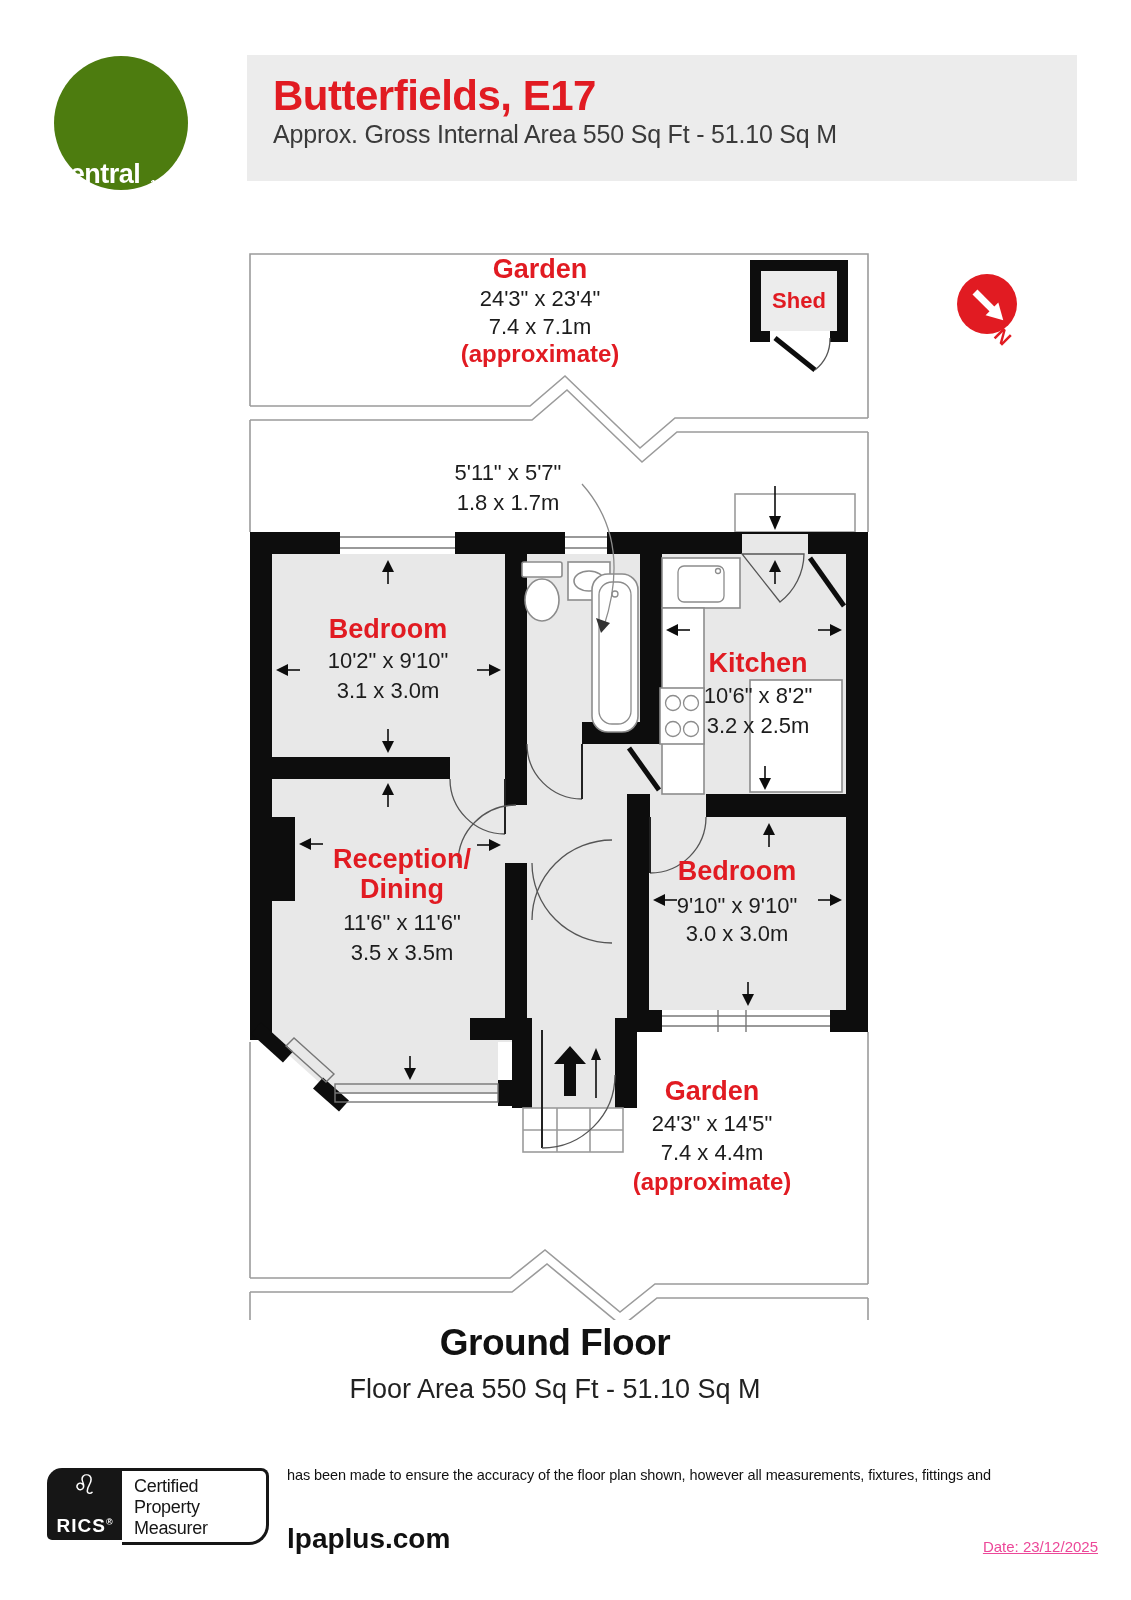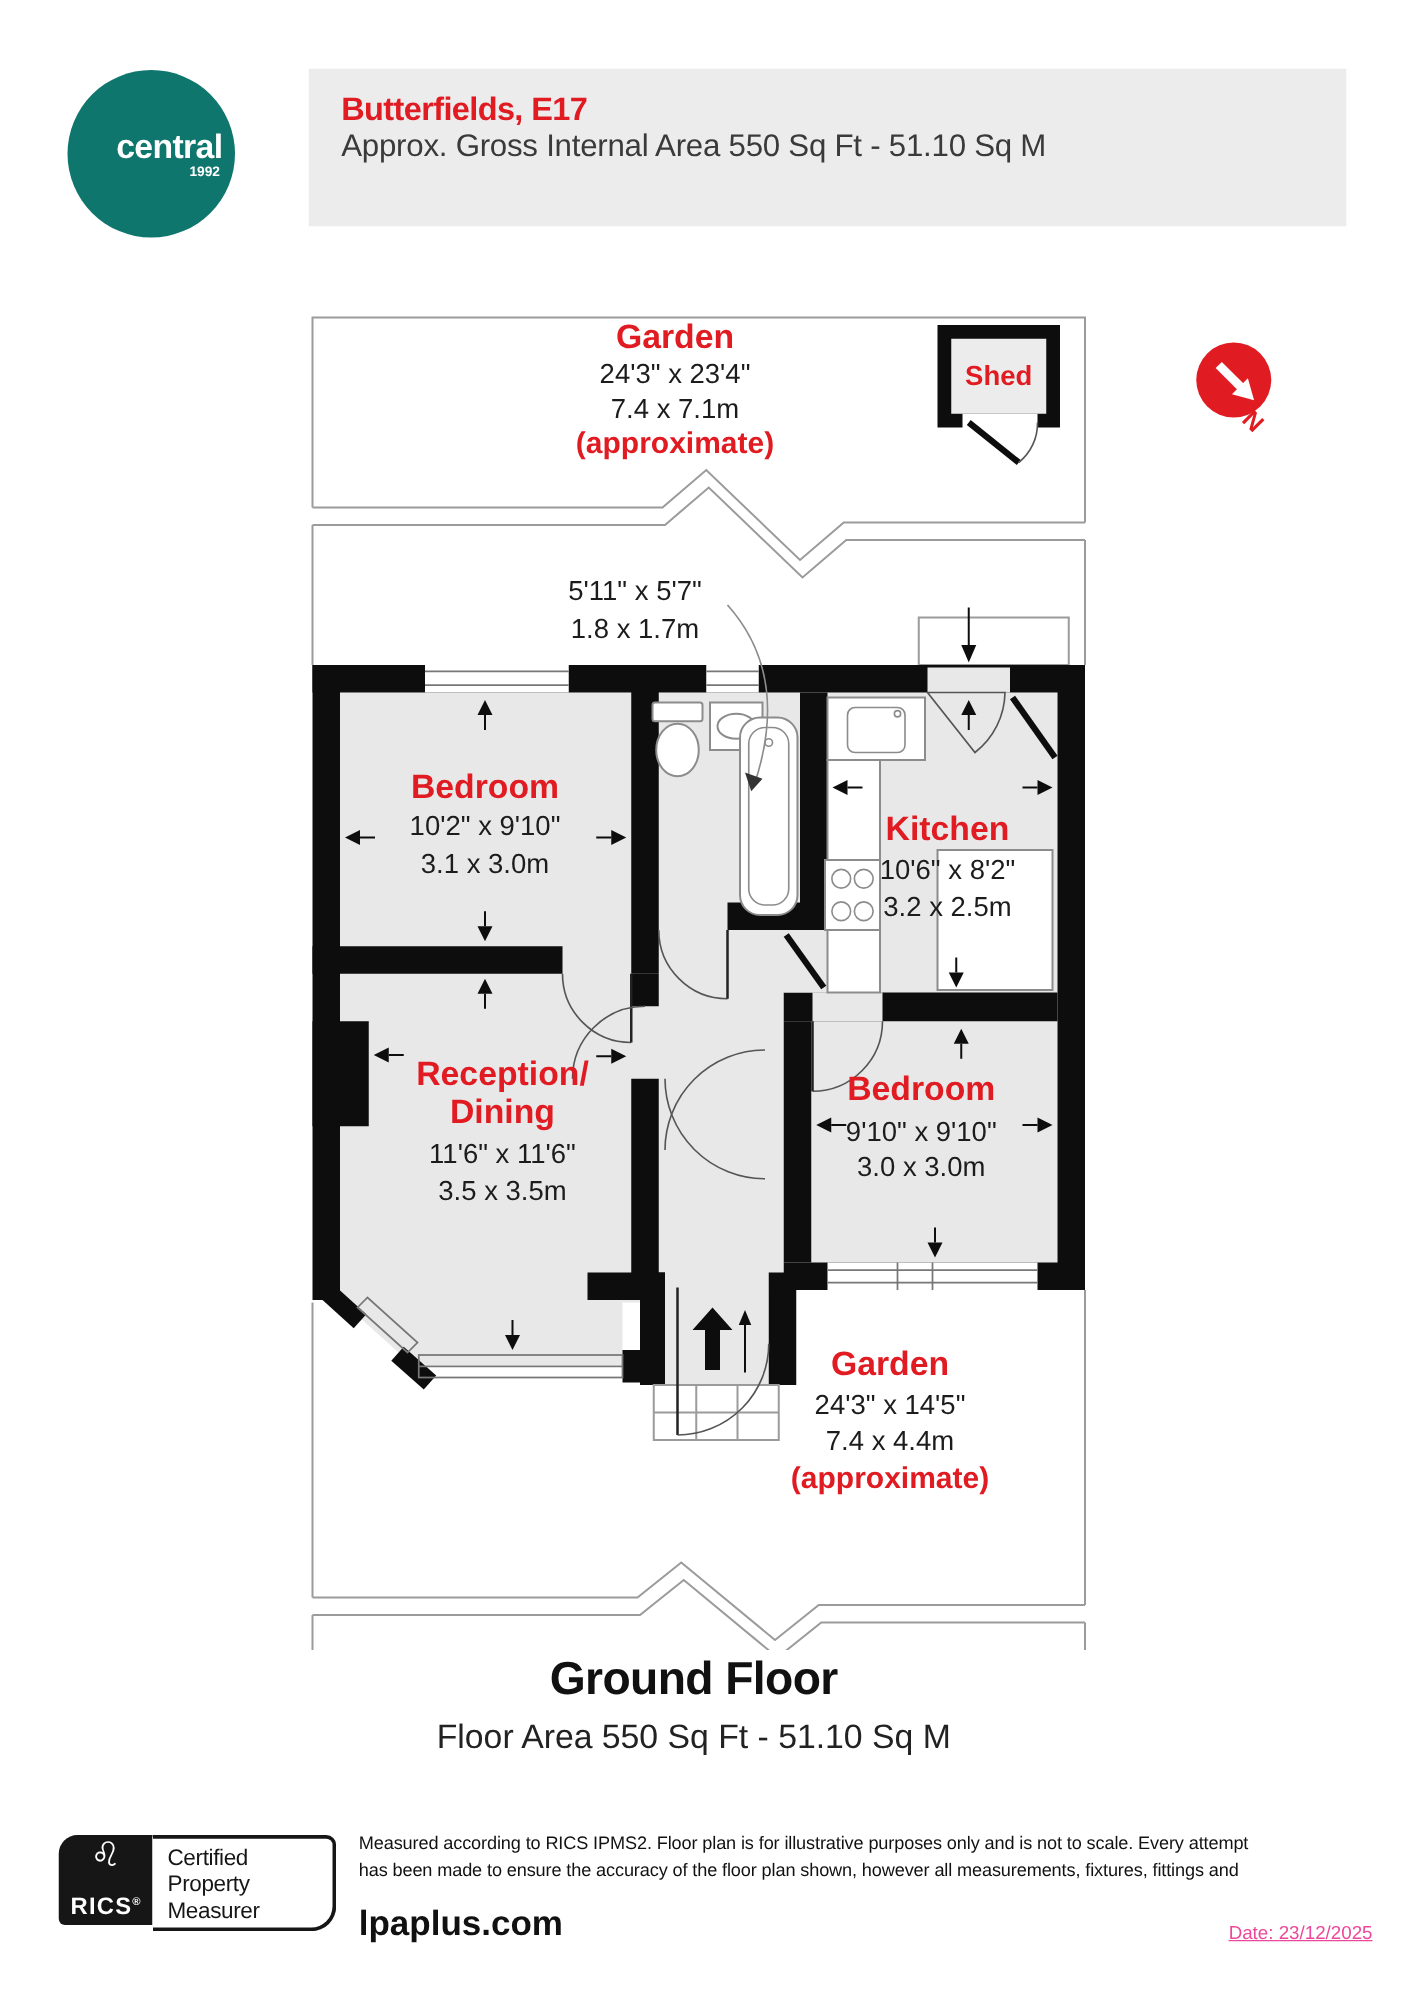--- a/index.html
+++ b/index.html
@@ -1,25 +1,25 @@
 <!DOCTYPE html>
 <html><head>
 <meta charset="utf-8">
 <style>
   html,body{margin:0;padding:0;background:#fff;}
   .page{position:relative;width:1131px;height:1600px;background:#ffffff;overflow:hidden;
         font-family:"Liberation Sans",sans-serif;}
   
   .logo{position:absolute;left:54px;top:56px;width:134px;height:134px;border-radius:50%;
-        background:#0f766e;display:flex;flex-direction:column;align-items:flex-end;
+        background:#4d7c0f;display:flex;flex-direction:row;align-items:flex-end;
         justify-content:center;padding-right:0;box-sizing:border-box;}
   .logo .brand{color:#fff;font-weight:bold;font-size:27px;letter-spacing:-0.5px;margin-right:10px;}
   .logo .year{color:#fff;font-size:11px;font-weight:bold;margin-right:12px;margin-top:-1px;}
   .header-box{position:absolute;left:247px;top:55px;width:830px;height:126px;background:#ececec;box-sizing:border-box;padding:17px 0 0 26px;}
-  .header-box .title{font-size:26px;font-weight:bold;color:#e11b22;letter-spacing:-0.5px;}
+  .header-box .title{font-size:42px;font-weight:bold;color:#e11b22;letter-spacing:-0.5px;}
   .header-box .subtitle{font-size:25px;color:#3a3a3a;letter-spacing:-0.2px;}
   
   .plan-svg{position:absolute;left:230px;top:240px;width:840px;height:1080px;}
   .plan-svg text{font-family:"Liberation Sans",sans-serif;}
   .wall{fill:#0d0d0d;}
   .roomfill{fill:#e8e8e8;}
   .bound{stroke:#9b9b9b;stroke-width:1.6;fill:none;}
   .fx{fill:#ffffff;stroke:#8c8c8c;stroke-width:1.6;}
   .fxl{stroke:#8c8c8c;stroke-width:1.3;fill:none;}
   .winline{stroke:#777;stroke-width:1.4;fill:none;}
@@ -305,19 +305,18 @@
       <div class="badge-org"><span>RICS</span><span class="reg">®</span></div>
     </div>
     <div class="badge-white">
       <div>Certified</div>
       <div>Property</div>
       <div>Measurer</div>
     </div>
   </div>
 
   <div class="disclaimer">
-    <div>Measured according to RICS IPMS2. Floor plan is for illustrative purposes only and is not to scale. Every attempt</div>
     <div>has been made to ensure the accuracy of the floor plan shown, however all measurements, fixtures, fittings and</div>
   </div>
   <div class="website">lpaplus.com</div>
   <div class="date">Date: 23/12/2025</div>
 
 </div>
 
 </body></html>

